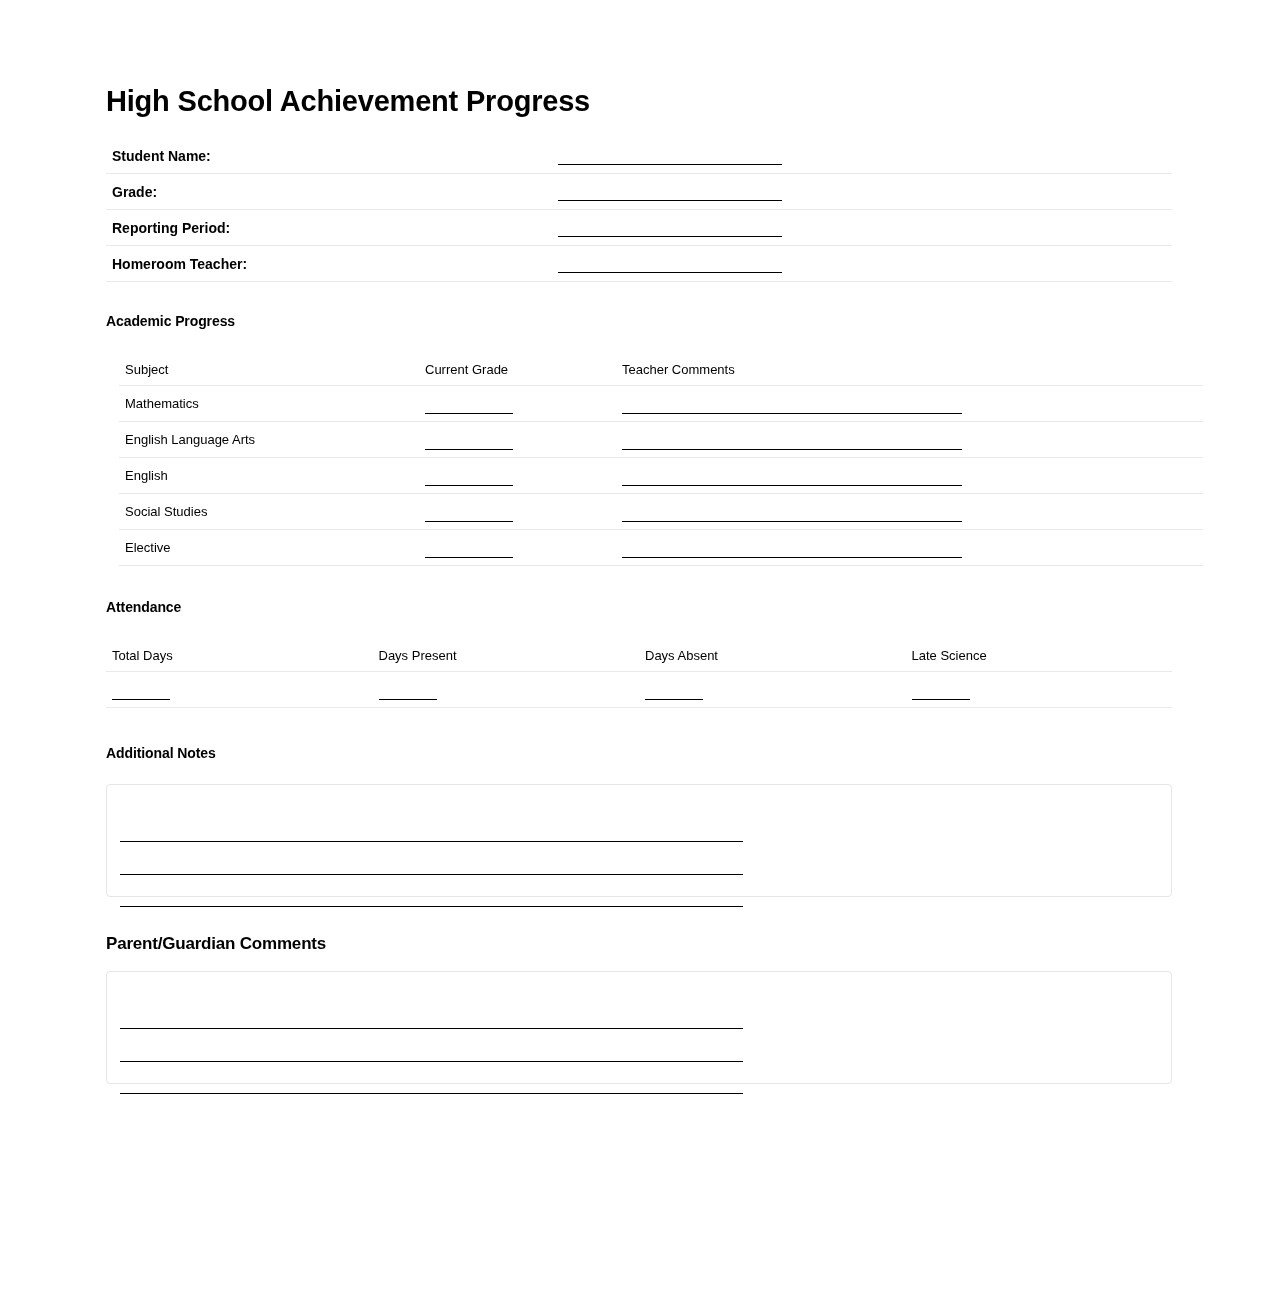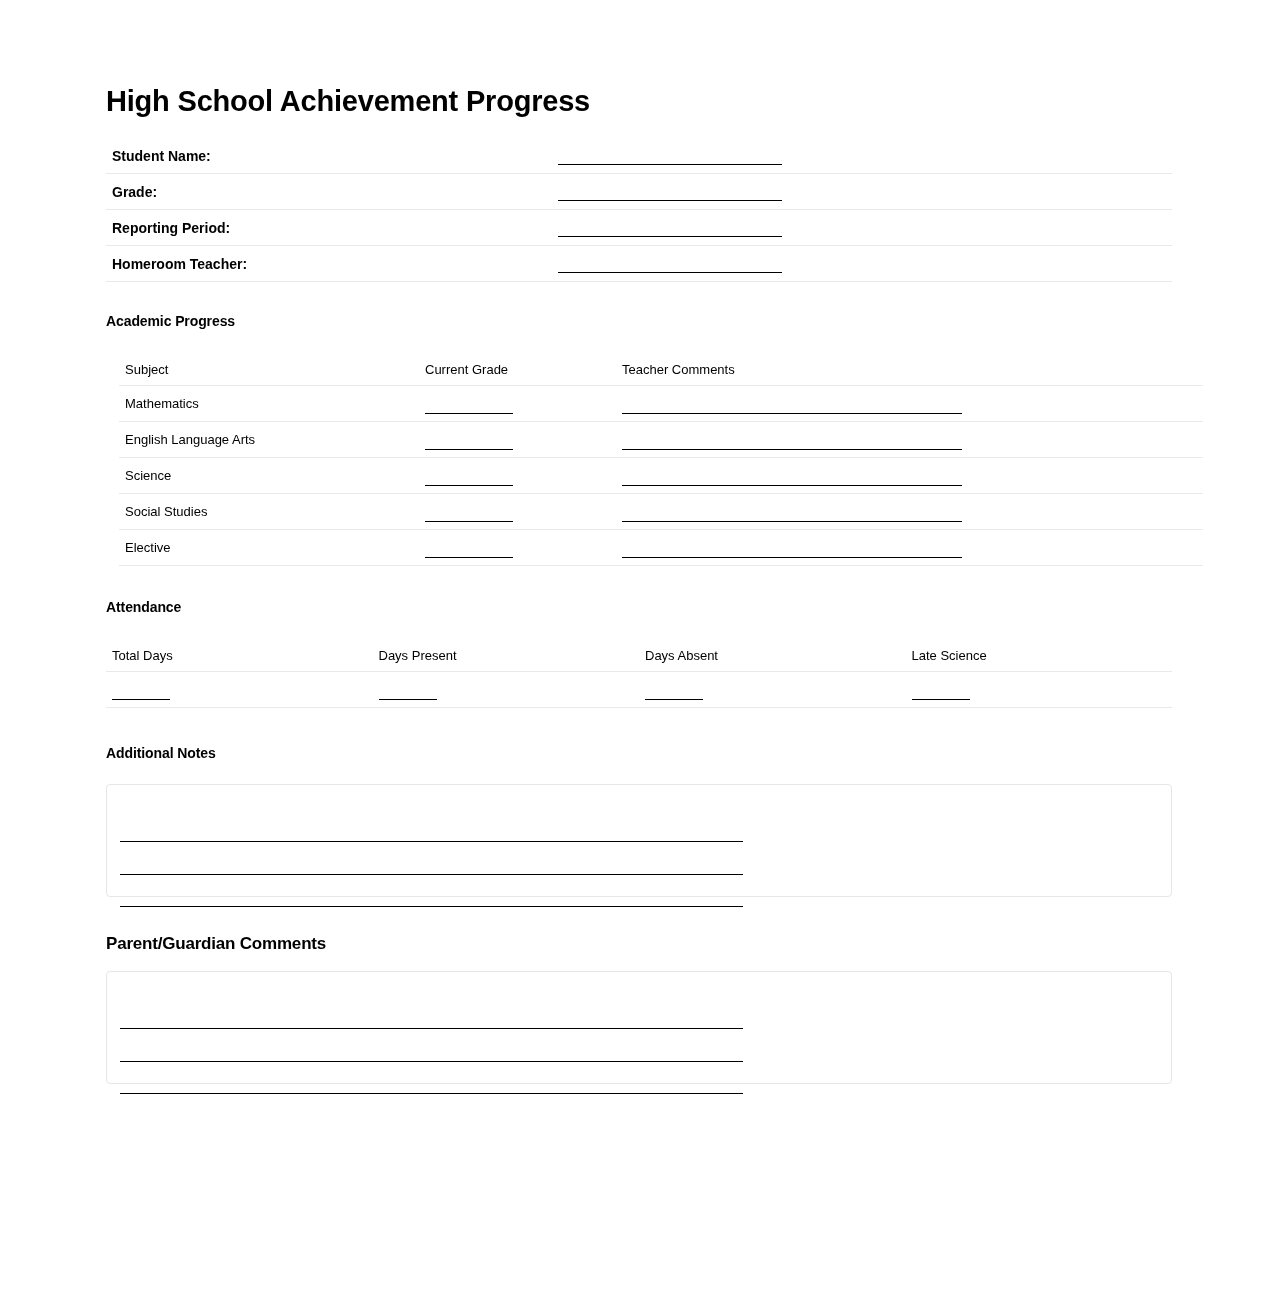--- a/index.html
+++ b/index.html
@@ -257,21 +257,21 @@
           <td>Mathematics</td>
           <td><span class="fill-line grade-fill"></span></td>
           <td><span class="fill-line comment-fill"></span></td>
         </tr>
         <tr>
           <td>English Language Arts</td>
           <td><span class="fill-line grade-fill"></span></td>
           <td><span class="fill-line comment-fill"></span></td>
         </tr>
         <tr>
-          <td>Science</td>
+          <td>English</td>
           <td><span class="fill-line grade-fill"></span></td>
           <td><span class="fill-line comment-fill"></span></td>
         </tr>
         <tr>
           <td>Social Studies</td>
           <td><span class="fill-line grade-fill"></span></td>
           <td><span class="fill-line comment-fill"></span></td>
         </tr>
         <tr>
           <td>Elective</td>

